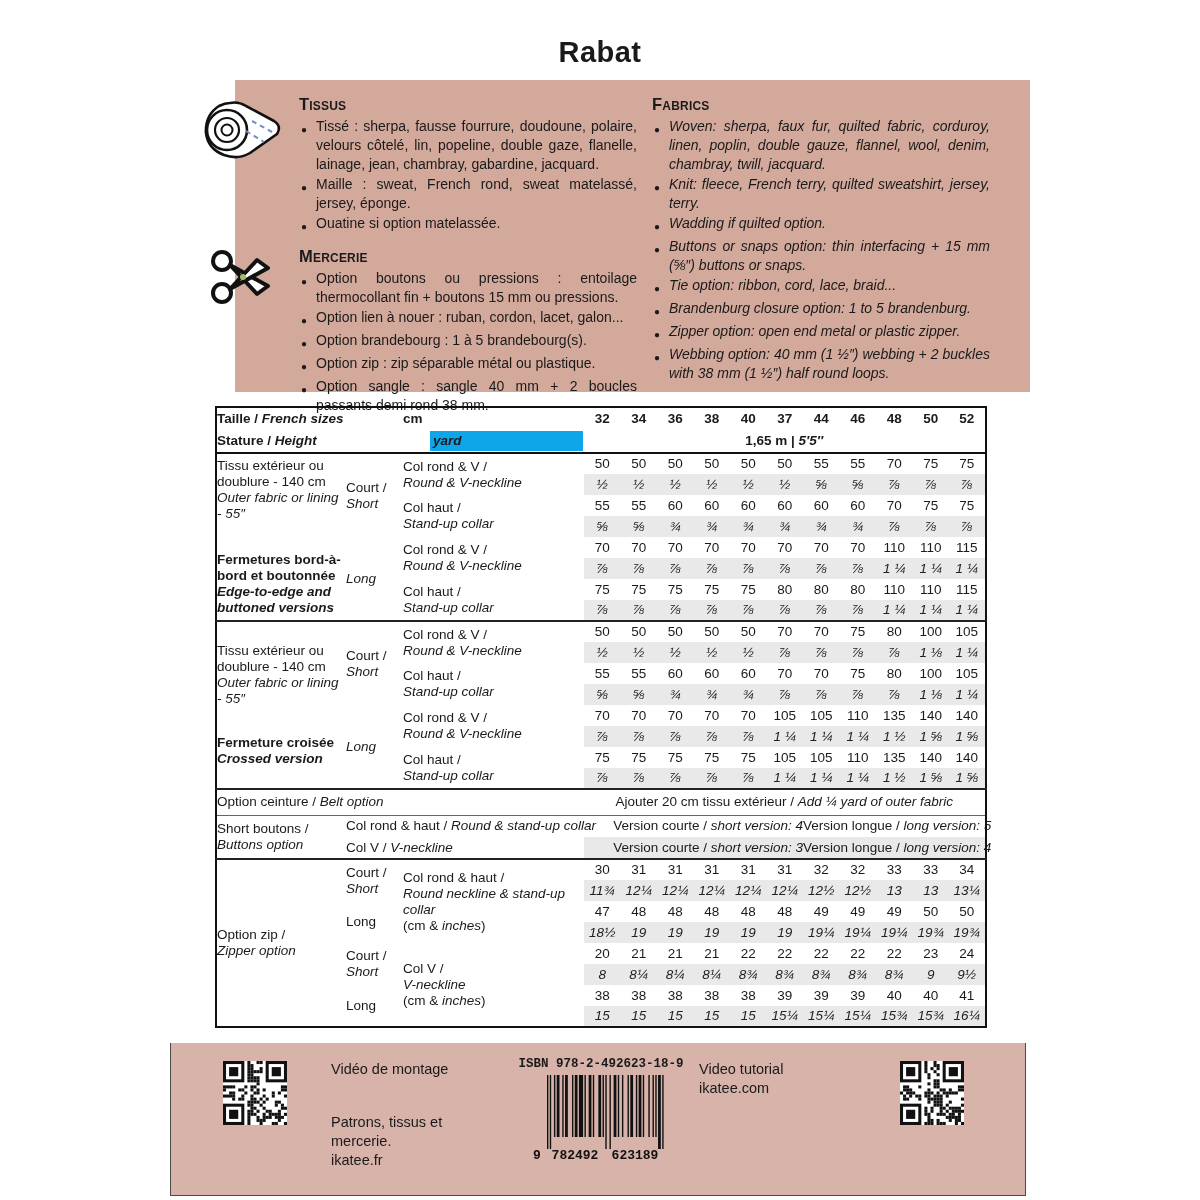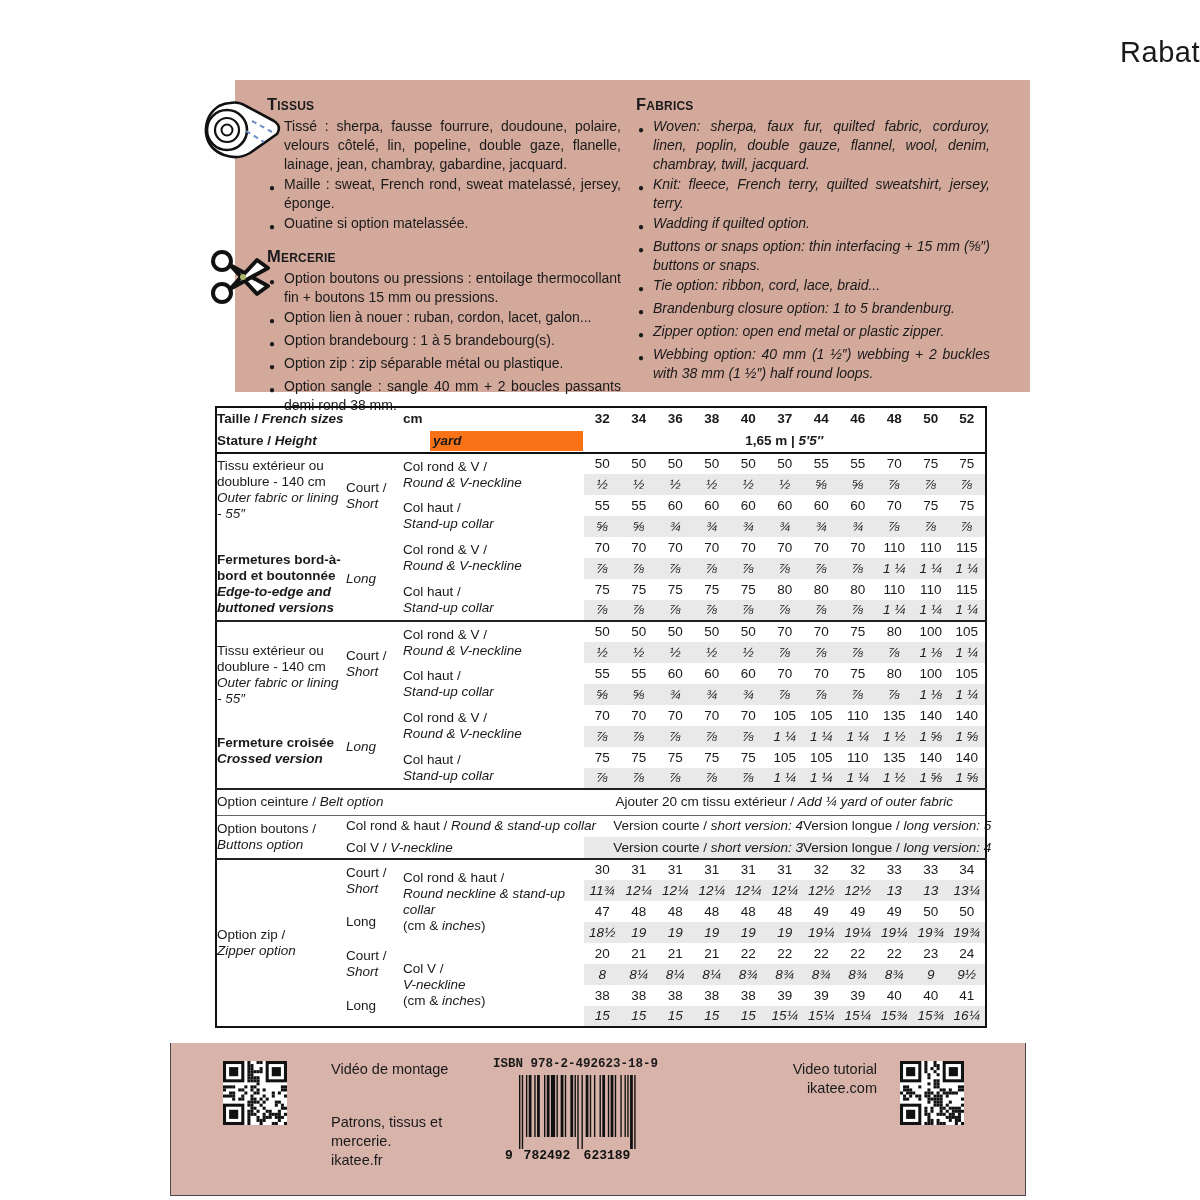--- a/index.html
+++ b/index.html
@@ -1,43 +1,43 @@
 <!DOCTYPE html>
 <html><head>
 <meta charset="utf-8">
 <style>
   html,body{margin:0;padding:0}
   body{width:1200px;height:1200px;background:#fff;font-family:"Liberation Sans",sans-serif;color:#1a1a1a;position:relative;overflow:hidden}
   .page{position:absolute;inset:0}
-  .title{position:absolute;top:36px;left:0;width:100%;text-align:right;font-size:29px;font-weight:400;letter-spacing:.5px}
+  .title{position:absolute;top:36px;left:0;width:100%;text-align:center;font-size:29px;font-weight:700;letter-spacing:.5px}
 
   
   .panel{position:absolute;left:235px;top:80px;width:795px;height:312px;background:#d3a99c}
-  .panel-cols{display:flex;padding:15px 40px 0 32px;gap:15px}
+  .panel-cols{display:flex;padding:15px 40px 0 64px;gap:15px}
   .pcol{flex:1;min-width:0}
   .sec-h{font-variant:small-caps;font-weight:700;font-size:16.5px;margin:0 0 3px;letter-spacing:.2px}
   .mt{margin-top:11px}
   .blt{display:flex;font-size:14px;line-height:19px;margin-bottom:1px}
   .blt .dot{width:15px;flex:none;text-align:left;font-size:10px;padding-top:3px;padding-left:2px}
   .blt .tx{flex:1;text-align:justify}
   .en .tx{font-style:italic}
   .icon-roll{position:absolute;left:-35px;top:17px}
   .icon-scissors{position:absolute;left:-25px;top:168px}
 
   
   .size-table{position:absolute;left:215px;top:406px;width:770px;border-collapse:collapse;table-layout:fixed;border:2px solid #111}
   .size-table td{padding:0;font-size:13.5px;vertical-align:middle;line-height:16px}
   .size-table thead{border-bottom:2px solid #111}
   .size-table thead td{font-weight:700}
   tr.h1,tr.h2{height:23px}
   .lab{padding-left:6px}
   .unit{padding-left:31px}
   .sz{text-align:center;font-size:14.5px}
   .hv{text-align:center;font-size:14.5px}
-  .yardband{display:block;margin-left:27px;margin-right:1px;background:#f97316;font-style:italic;padding:2px 0 2px 3px}
+  .yardband{display:block;margin-left:27px;margin-right:1px;background:#0ea5e9;font-style:italic;padding:2px 0 2px 3px}
   tbody.blk{border-bottom:2px solid #222}
   tbody.belt{border-bottom:1.5px solid #666}
   tbody.btns{border-bottom:2px solid #222}
   tbody tr{height:21px}
   tbody.belt tr{height:26px}
   tbody.btns tr{height:22px}
   .colA{vertical-align:top;padding:5px 2px 5px 6px;font-size:13.5px;line-height:15.5px}
   .colAi{height:158px;display:flex;flex-direction:column;justify-content:space-between}
   .colAi.ev{justify-content:space-evenly;gap:10px}
   .colA i,.colB i,.colC i{display:block;font-style:italic}
@@ -55,23 +55,23 @@
   .note{display:block}
   .note i{display:inline}
 
   
   .band{position:absolute;left:170px;top:1043px;width:854px;height:152px;background:#d7b3aa;border:1px solid #4a4a4a;border-top:none}
   .band .qr{position:absolute;top:18px}
   .qr-l{left:52px}
   .qr-r{left:729px}
   .f-left{position:absolute;left:160px;top:17px;width:140px;font-size:14.5px;line-height:19px}
   .f-left .tag{margin-top:34px}
-  .f-center{position:absolute;left:322px;top:14px;width:200px;text-align:left}
+  .f-center{position:absolute;left:330px;top:14px;width:200px;text-align:center}
   .isbn{font-family:"Liberation Mono",monospace;font-weight:700;font-size:12.5px;letter-spacing:0px;white-space:nowrap}
-  .f-right{position:absolute;left:528px;top:17px;width:178px;font-size:14.5px;line-height:19px;text-align:right}
+  .f-right{position:absolute;left:528px;top:17px;width:178px;font-size:14.5px;line-height:19px;text-align:left}
   .f-right .tag{margin-top:34px}
 </style>
 </head>
 <body>
 
 <div class="page">
 
   <div class="title">Rabat</div>
 
   <div class="panel">
@@ -450,21 +450,21 @@
         </tr>
       </tbody>
       <tbody class="belt">
         <tr>
           <td colspan="3" class="lab">Option ceinture / <i>Belt option</i></td>
           <td colspan="11" class="beltv">Ajouter 20 cm tissu extérieur / <i>Add ¼ yard of outer fabric</i></td>
         </tr>
       </tbody>
       <tbody class="btns">
         <tr>
-          <td class="colA zipA" rowspan="2"><span>Option boutons /</span><i>Buttons option</i></td>
+          <td class="colA zipA" rowspan="2"><span>Short boutons /</span><i>Buttons option</i></td>
           <td colspan="2" class="btncollar">Col rond &amp; haut / <i>Round &amp; stand-up collar</i></td>
           <td colspan="6" class="ver">Version courte / <i>short version: 4</i></td>
           <td colspan="5" class="ver">Version longue / <i>long version: 5</i></td>
         </tr>
         <tr>
           <td colspan="2" class="btncollar">Col V / <i>V-neckline</i></td>
           <td colspan="6" class="ver shade">Version courte / <i>short version: 3</i></td>
           <td colspan="5" class="ver shade">Version longue / <i>long version: 4</i></td>
         </tr>
       </tbody>

